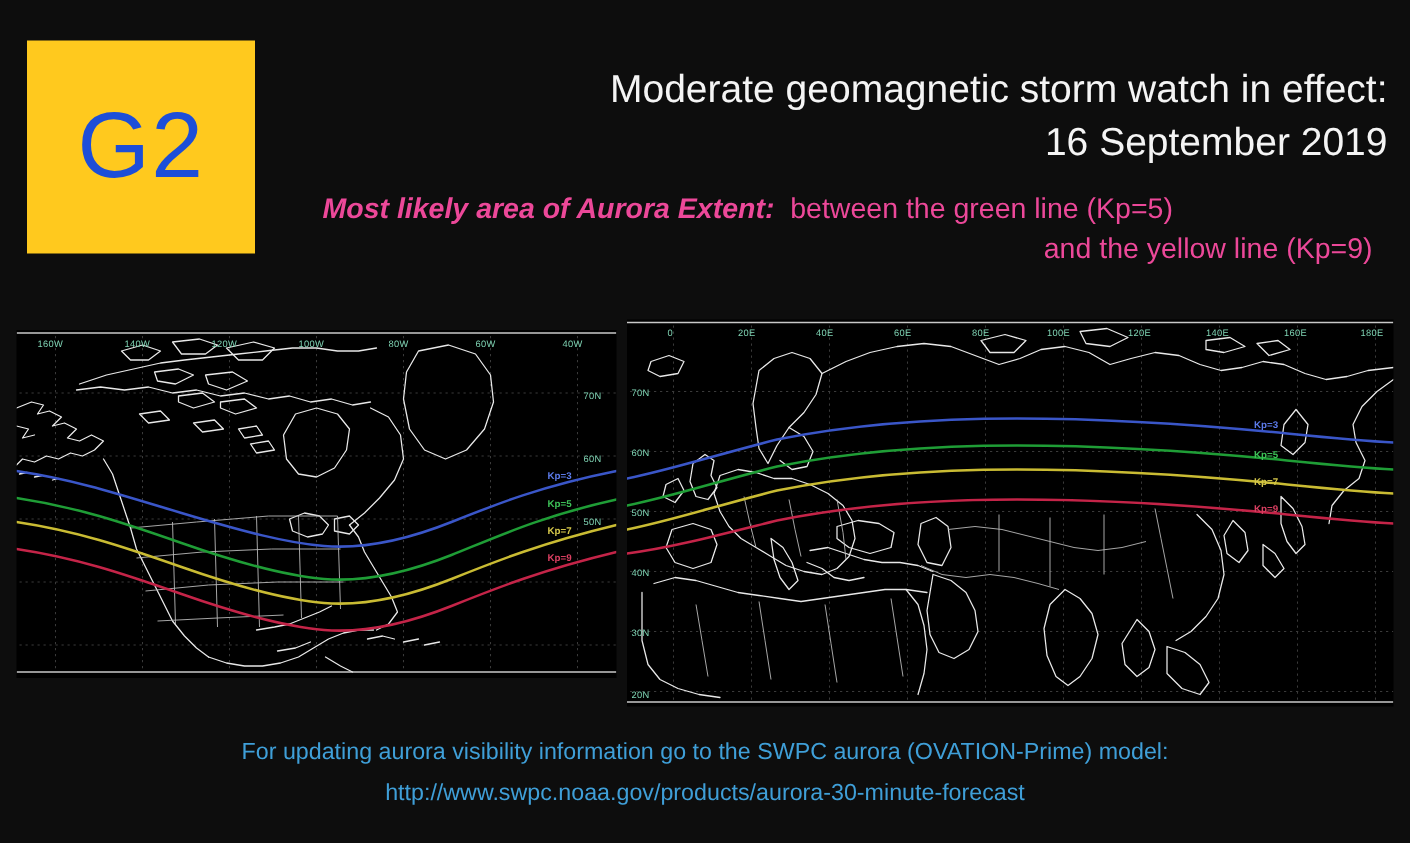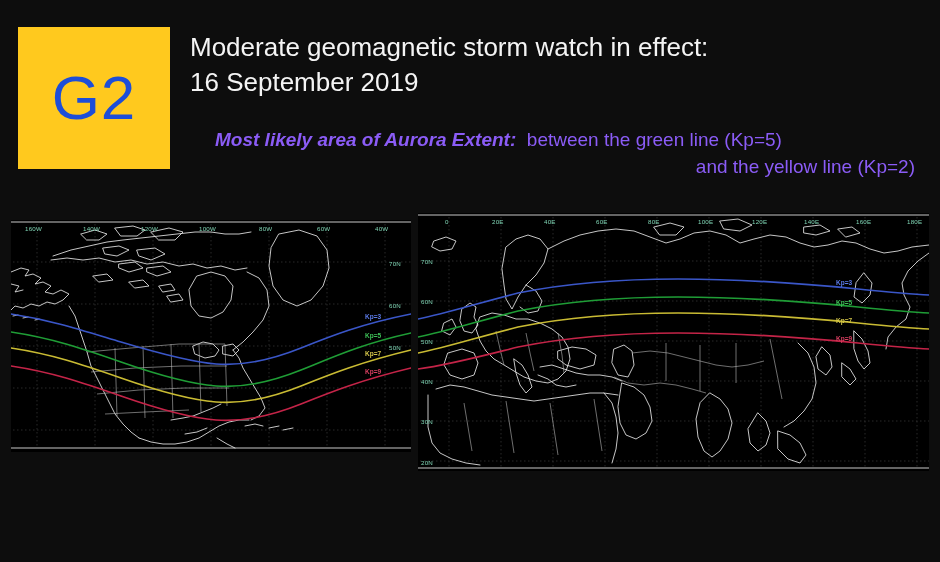--- a/index.html
+++ b/index.html
@@ -38,37 +38,37 @@
     font-size: 62px;
     color: #1d4ed8;
     font-family: "Liberation Sans", sans-serif;
     font-weight: 400;
     letter-spacing: 1px;
     line-height: 1;
   }
   #headline-block {
     position: absolute;
     left: 190px;
-    top: 30px;
+    top: 42px;
     width: 735px;
-    text-align: left;
+    text-align: right;
     color: #f2f2f2;
   }
   .headline-line {
     font-size: 26px;
     line-height: 35px;
     color: #f4f4f4;
     font-weight: 400;
   }
   #subtitle-block {
     position: absolute;
     left: 190px;
     top: 127px;
     width: 725px;
-    color: #8b5cf6;
+    color: #ec4899;
   }
   #subtitle-line-1 {
     text-align: left;
     padding-left: 25px;
     font-size: 19px;
     line-height: 26px;
     white-space: nowrap;
   }
   #subtitle-emphasis {
     font-weight: bold;
@@ -129,21 +129,21 @@
 
     <div id="headline-block">
       <div class="headline-line">Moderate geomagnetic storm watch in effect:</div>
       <div class="headline-line">16 September 2019</div>
     </div>
 
     <div id="subtitle-block">
       <div id="subtitle-line-1">
         <span id="subtitle-emphasis">Most likely area of Aurora Extent:</span><span>&nbsp;&nbsp;</span><span id="subtitle-rest">between the green line (Kp=5)</span>
       </div>
-      <div id="subtitle-line-2">and the yellow line (Kp=2)</div>
+      <div id="subtitle-line-2">and the yellow line (Kp=9)</div>
     </div>
   </div>
 
   <div class="map-panel" id="map-left">
     <svg class="map-svg" viewBox="0 0 400 232" preserveAspectRatio="none">
 
       <line class="frame-line" x1="0" y1="2" x2="400" y2="2"></line>
       <line class="frame-line" x1="0" y1="228" x2="400" y2="228"></line>
 
       <g>
@@ -372,14 +372,18 @@
         <text class="axis-text" x="3" y="51">70N</text>
         <text class="axis-text" x="3" y="91">60N</text>
         <text class="axis-text" x="3" y="131">50N</text>
         <text class="axis-text" x="3" y="171">40N</text>
         <text class="axis-text" x="3" y="211">30N</text>
         <text class="axis-text" x="3" y="252">20N</text>
       </g>
     </svg>
   </div>
 
+  <div id="footer">
+    <div class="footer-line">For updating aurora visibility information go to the SWPC aurora (OVATION-Prime) model:</div>
+    <div class="footer-line">http://www.swpc.noaa.gov/products/aurora-30-minute-forecast</div>
+  </div>
 
 </div>
 
 </body></html>

